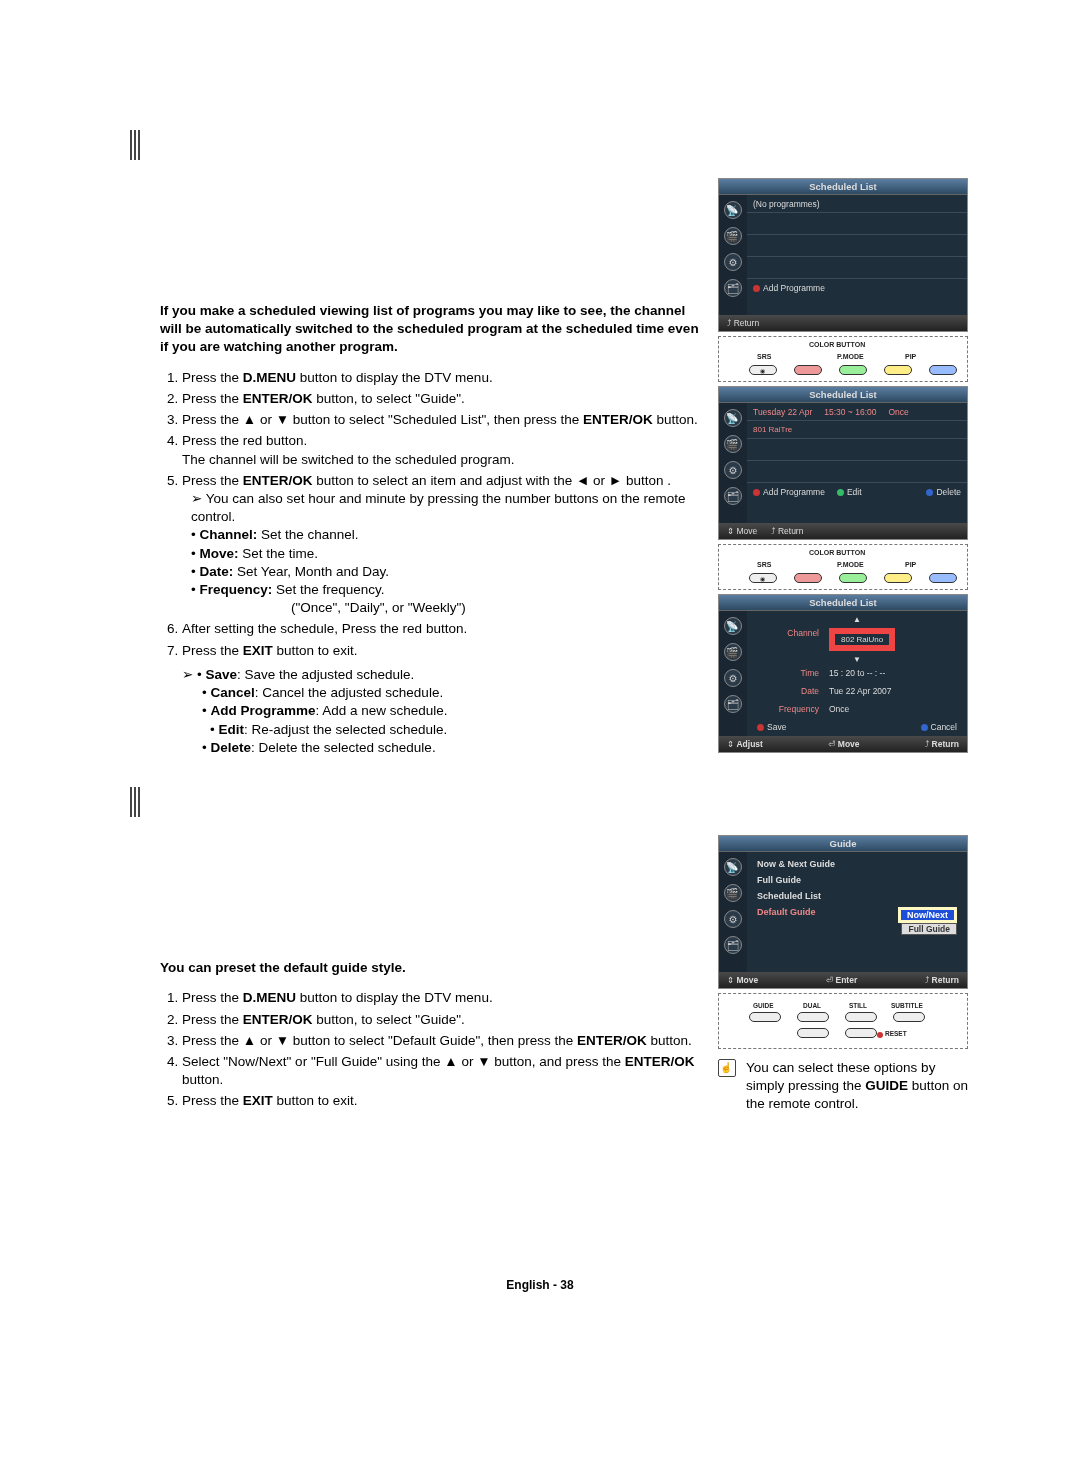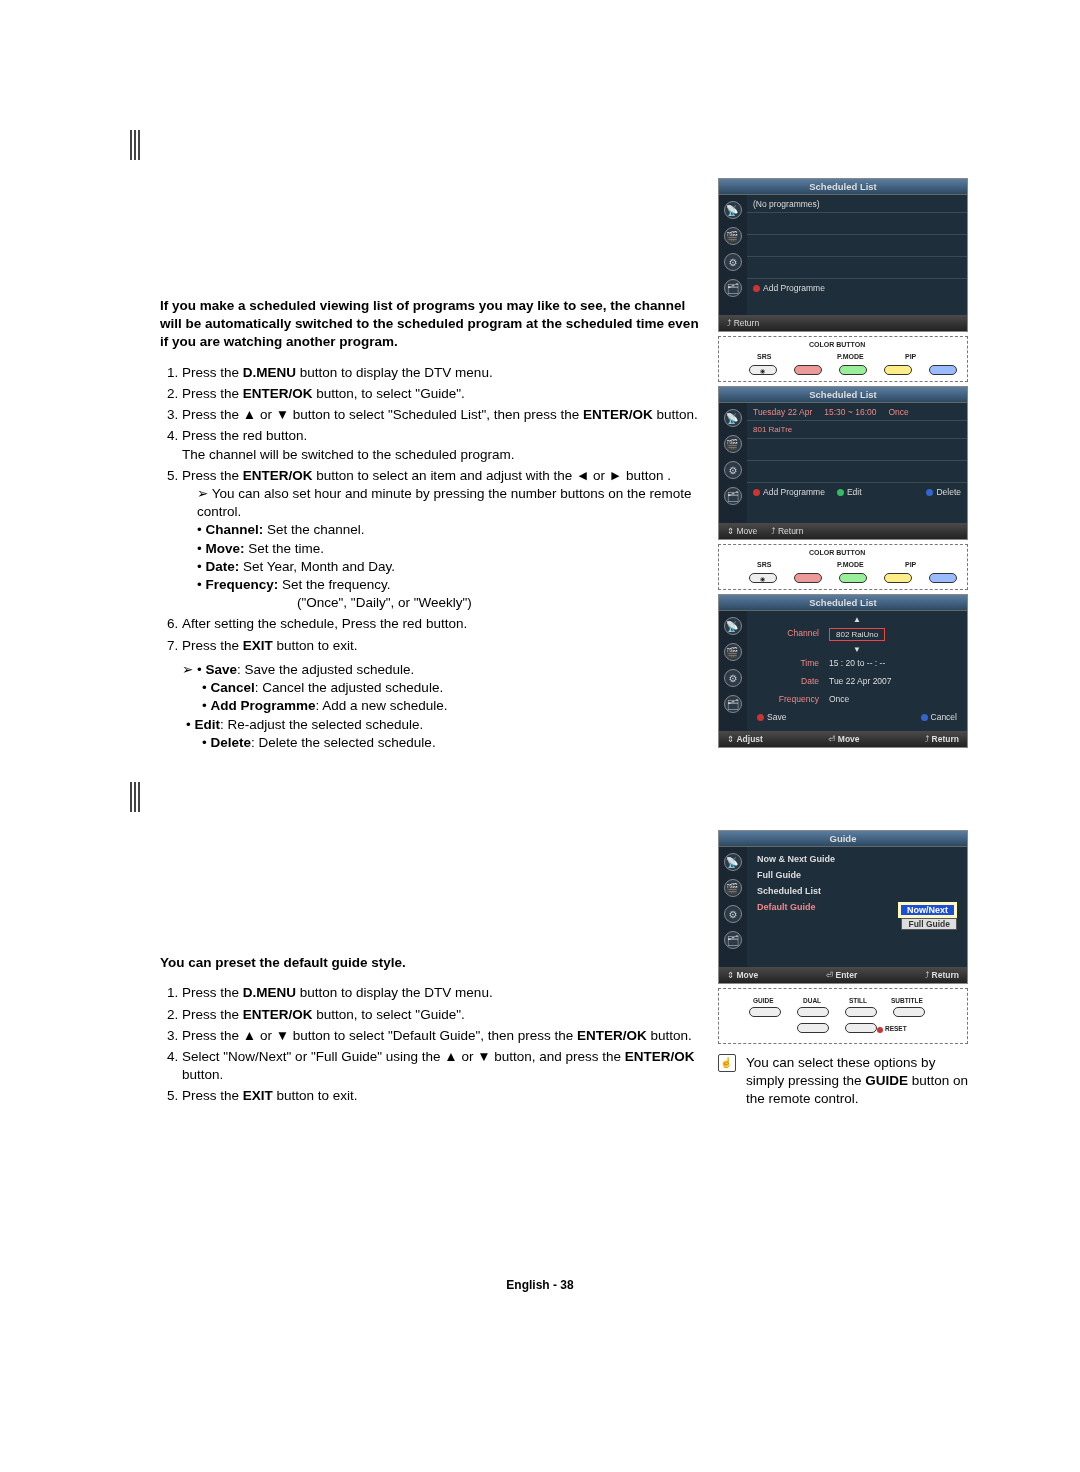--- a/index.html
+++ b/index.html
@@ -52,21 +52,21 @@
   ol.steps {
     list-style: decimal;
     padding-left: 22px;
     font-size: 13.5px;
     line-height: 1.35;
   }
   ol.steps > li {
     margin-bottom: 3px;
   }
   ol.steps .marker { font-weight: bold; }
-  .sub { margin-left: 15px; }
+  .sub { margin-left: 9px; }
   .sub-line { margin-left: 0px; }
   .b { font-weight: bold; }
   .osd {
     background: #1e2e3a;
     border: 1px solid #888;
     width: 250px;
     color: #ddd;
     font-size: 9px;
     margin-bottom: 4px;
   }
@@ -130,21 +130,21 @@
     margin-bottom: 4px;
     position: relative;
     font-size: 7px;
     color:#222;
   }
   .remote-strip .lbl { position:absolute; font-size:7px; font-weight:bold;}
   .remote-strip .btn { position:absolute; border:1px solid #333; height:10px; border-radius:5px; background:#eee;}
   .sched-detail-row { display:flex; padding:4px 10px;font-size:8.5px;}
   .sched-detail-row .k{width:72px;color:#e88;text-align:right;padding-right:10px;}
   .sched-detail-row .v{flex:1;color:#ddd;}
-  .chanbox{border:1px solid #ef4444;padding:1px 6px;font-size:8px;display:inline-block;}
+  .chanbox{border:6px solid #ef4444;padding:1px 6px;font-size:8px;display:inline-block;}
   .arrow{color:#ddd;font-size:8px;}
   .guide-list .mitem{padding:3px 10px;font-size:9px;font-weight:bold;}
   .guide-list .sel{color:#e88;}
   .selbox{float:right;border:3px solid #fef9c3;background:#1d4ed8;padding:0 6px;color:#fff;font-weight:bold;}
   .selbox2{float:right;border:1px solid #555;background:#ddd;color:#333;padding:0 6px;font-weight:bold;font-size:8.5px;}
   .tip {
     display:flex;
     gap:10px;
     font-size:13.5px;
     line-height:1.35;
@@ -203,21 +203,21 @@
           </div>
         </li>
         <li>After setting the schedule, Press the red button.</li>
         <li><span>Press the </span><span class="b">EXIT</span><span> button to exit.</span></li>
       </ol>
       <div style="margin-left:22px;margin-top:6px;font-size:13.5px;line-height:1.35;">
         <div>
           <span>➢ • </span><span class="b">Save</span><span>: Save the adjusted schedule.</span>
           <div style="margin-left:20px;">• <span class="b">Cancel</span><span>: Cancel the adjusted schedule.</span></div>
           <div style="margin-left:20px;">• <span class="b">Add Programme</span><span>: Add a new schedule.</span></div>
-          <div style="margin-left:4px;">• <span class="b">Edit</span><span>: Re-adjust the selected schedule.</span></div>
+          <div style="margin-left:28px;">• <span class="b">Edit</span><span>: Re-adjust the selected schedule.</span></div>
           <div style="margin-left:20px;">• <span class="b">Delete</span><span>: Delete the selected schedule.</span></div>
         </div>
       </div>
     </div>
 
     <div class="right-col">
 
       <div class="osd">
         <div class="osd-title">Scheduled List</div>
         <div class="osd-body">

